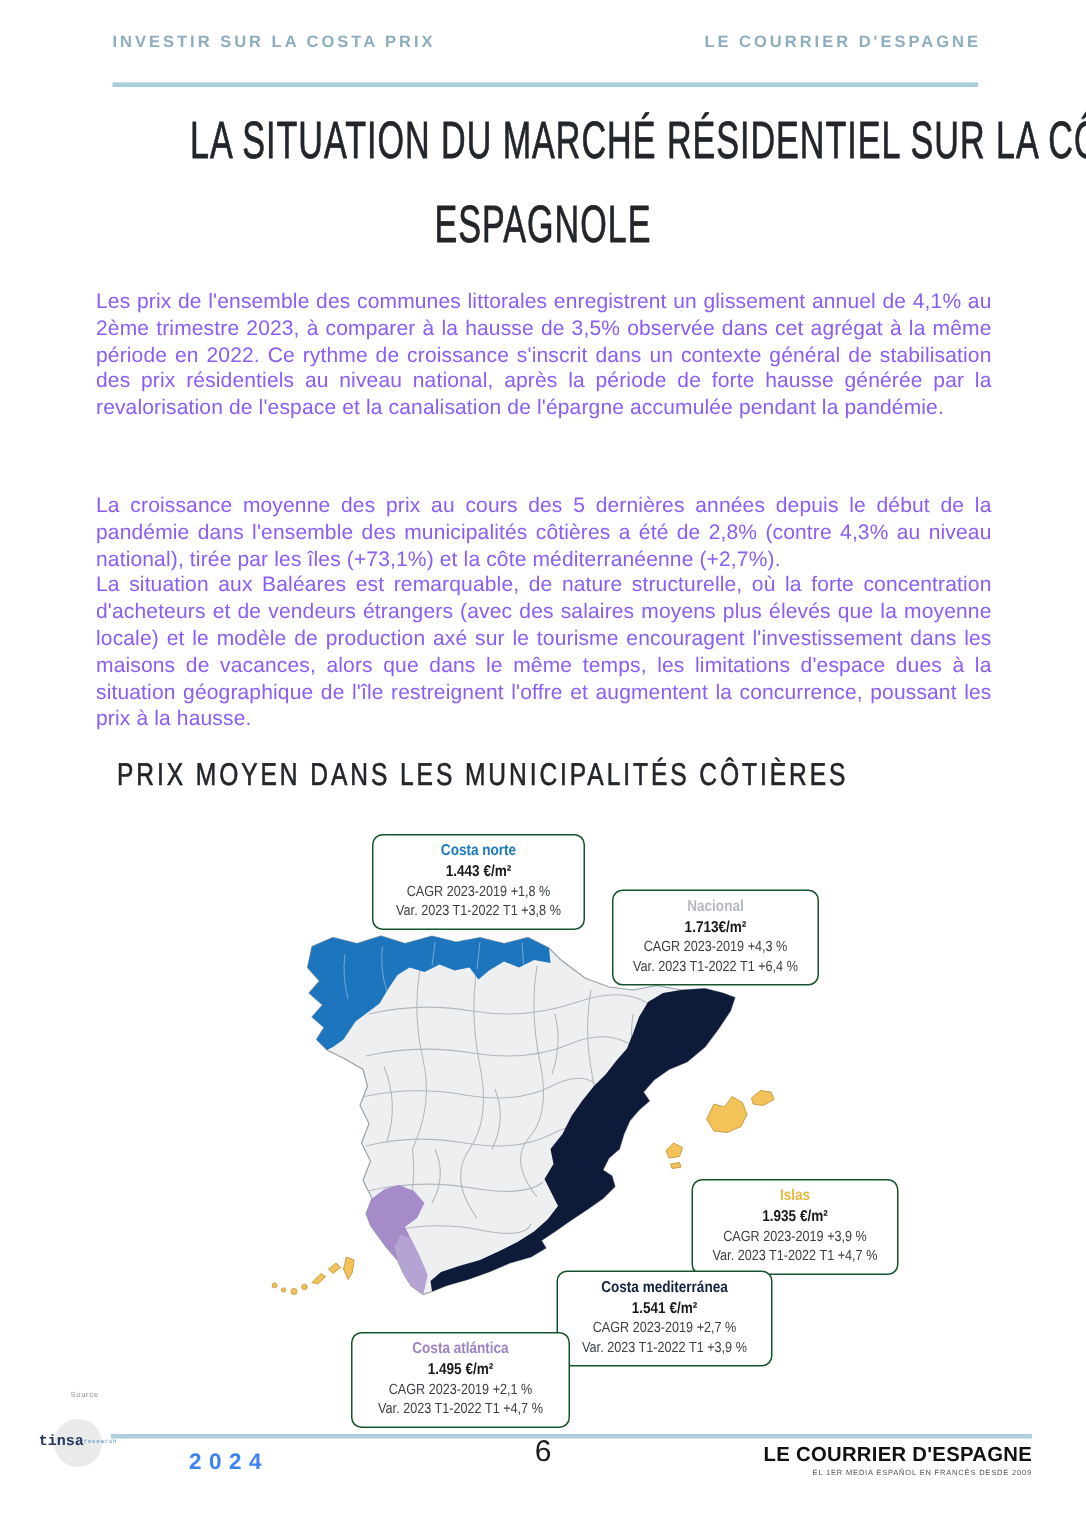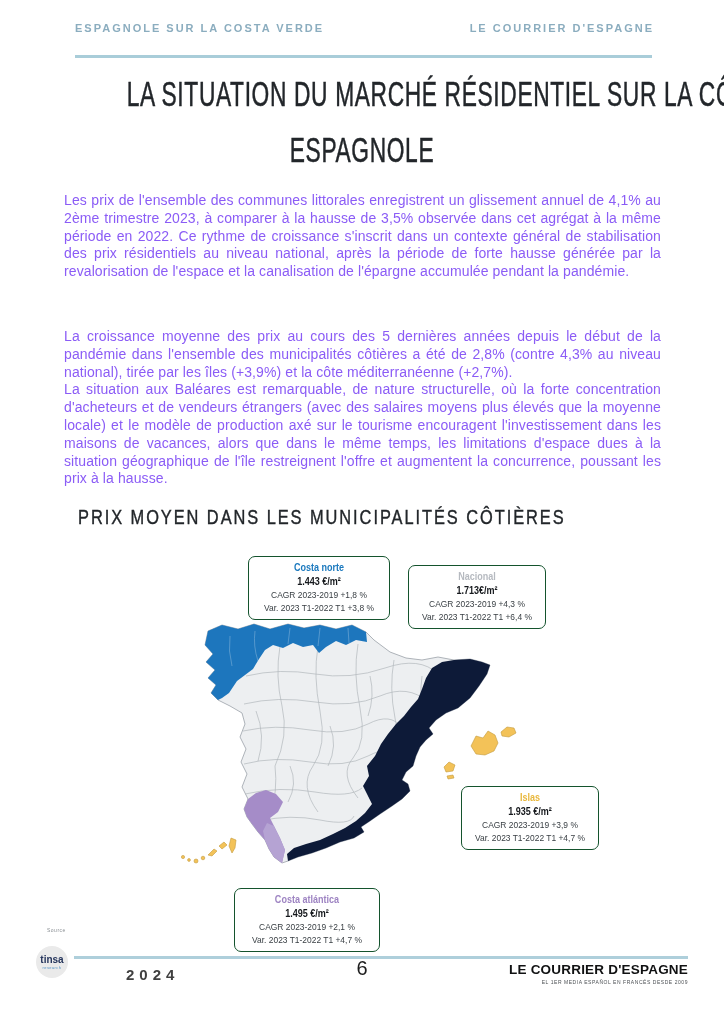--- a/index.html
+++ b/index.html
@@ -38,58 +38,58 @@
            padding:4px 4px;text-align:center;}
   .co-inner{display:block;transform:scaleX(0.86);transform-origin:50% 50%;
             white-space:nowrap;line-height:1.32;}
   .co-title{font-size:10.5px;font-weight:700;}
   .co-value{font-size:10.5px;font-weight:700;color:#15181c;}
   .co-stat{font-size:9.8px;color:#3a4045;}
   .t-norte{color:#1b79be;} .t-nac{color:#b6bac0;} .t-islas{color:#e9b83d;}
   .t-med{color:#13203f;} .t-atl{color:#9d83c2;}
 
   .co-norte{left:248px;top:11px;width:132px;}
-  .co-nac{left:408px;top:20px;width:128px;}
+  .co-nac{left:408px;top:48px;width:128px;}
   .co-islas{left:461px;top:231px;width:128px;margin-top:10px;}
   .co-med{left:371px;top:302px;width:134px;}
   .co-atl{left:234px;top:343px;width:136px;}
 
   
   .src-label{position:absolute;left:47px;top:927px;font-size:5px;color:#8a8f94;letter-spacing:0.5px;}
   .tinsa{position:absolute;left:36px;top:946px;width:32px;height:32px;border-radius:50%;
-         background:#eaeaea;display:flex;flex-direction:column;align-items:center;justify-content:center;}
+         background:#eaeaea;display:flex;flex-direction:row;align-items:center;justify-content:center;font-family:Liberation Mono, monospace;}
   .tinsa-main{font-size:10px;font-weight:700;color:#25355c;line-height:10px;}
   .tinsa-sub{font-size:4px;color:#4d8fc4;letter-spacing:0.4px;line-height:5px;}
   .ftr-rule{position:absolute;left:74px;top:956px;width:614px;height:3px;background:#aecfdb;}
   .ftr-year{position:absolute;left:126px;top:966px;font-size:15px;font-weight:700;
-            letter-spacing:5px;color:#404040;}
+            letter-spacing:5px;color:#3b82f6;}
   .ftr-page{position:absolute;left:0;right:0;top:957px;text-align:center;
             font-size:20px;color:#1c1c1c;}
   .brand{position:absolute;right:36px;top:962px;text-align:right;}
   .brand-name{font-size:13.5px;font-weight:700;color:#101112;letter-spacing:0.2px;
               white-space:nowrap;}
   .brand-tag{margin-top:2px;font-size:5px;color:#4c5054;letter-spacing:0.55px;white-space:nowrap;}
 </style>
 </head>
 <body>
 
 <div class="page">
 
-  <div class="hdr-left">ESPAGNOLE SUR LA COSTA VERDE</div>
+  <div class="hdr-left">INVESTIR SUR LA COSTA PRIX</div>
   <div class="hdr-right">LE COURRIER D'ESPAGNE</div>
   <div class="hdr-rule"></div>
 
   <div class="title">
     <div class="title-line">LA SITUATION DU MARCHÉ RÉSIDENTIEL SUR LA CÔTE</div>
     <div class="title-line">ESPAGNOLE</div>
   </div>
 
   <div class="para p1">Les prix de l'ensemble des communes littorales enregistrent un glissement annuel de 4,1% au 2ème trimestre 2023, à comparer à la hausse de 3,5% observée dans cet agrégat à la même période en 2022. Ce rythme de croissance s'inscrit dans un contexte général de stabilisation des prix résidentiels au niveau national, après la période de forte hausse générée par la revalorisation de l'espace et la canalisation de l'épargne accumulée pendant la pandémie.</div>
   <div class="para p2">
-    <div>La croissance moyenne des prix au cours des 5 dernières années depuis le début de la pandémie dans l'ensemble des municipalités côtières a été de 2,8% (contre 4,3% au niveau national), tirée par les îles (+3,9%) et la côte méditerranéenne (+2,7%).</div>
+    <div>La croissance moyenne des prix au cours des 5 dernières années depuis le début de la pandémie dans l'ensemble des municipalités côtières a été de 2,8% (contre 4,3% au niveau national), tirée par les îles (+73,1%) et la côte méditerranéenne (+2,7%).</div>
     <div>La situation aux Baléares est remarquable, de nature structurelle, où la forte concentration d'acheteurs et de vendeurs étrangers (avec des salaires moyens plus élevés que la moyenne locale) et le modèle de production axé sur le tourisme encouragent l'investissement dans les maisons de vacances, alors que dans le même temps, les limitations d'espace dues à la situation géographique de l'île restreignent l'offre et augmentent la concurrence, poussant les prix à la hausse.</div>
   </div>
 
   <div class="section-h">PRIX MOYEN DANS LES MUNICIPALITÉS CÔTIÈRES</div>
 
   <div class="map-area">
 
     <svg class="map-svg" viewBox="0 0 420 260" xmlns="http://www.w3.org/2000/svg">
 
       <path d="M38,15 L52,9 L68,13 L84,8 L100,13 L118,8 L134,12 L150,9 L166,13 L182,9 L196,16 L204,24 L212,30 L220,36 L236,42 L252,44 L268,41 L284,44 L300,43 L312,46 L320,49 L317,58 L309,70 L300,82 L288,92 L276,97 L266,104 L259,112 L263,118 L256,124 L250,131 L246,140 L243,150 L236,156 L232,164 L238,168 L240,175 L232,183 L222,190 L210,198 L200,205 L191,211 L194,216 L184,222 L170,226 L156,232 L142,237 L128,241 L118,245 L112,247 L104,241 L99,233 L95,224 L88,216 L82,208 L77,201 L74,193 L78,183 L72,171 L77,158 L71,146 L76,133 L70,121 L75,108 L72,97 L60,90 L48,84 L41,77 L46,69 L38,62 L45,54 L36,46 L43,38 L35,29 Z" fill="#edeff1" stroke="#9ba1a8" stroke-width="0.8"></path>
@@ -161,20 +161,28 @@
 
     <div class="callout co-islas">
       <span class="co-inner">
         <div class="co-title t-islas">Islas</div>
         <div class="co-value">1.935 €/m²</div>
         <div class="co-stat">CAGR 2023-2019 +3,9 %</div>
         <div class="co-stat">Var. 2023 T1-2022 T1 +4,7 %</div>
       </span>
     </div>
 
+    <div class="callout co-med">
+      <span class="co-inner">
+        <div class="co-title t-med">Costa mediterránea</div>
+        <div class="co-value">1.541 €/m²</div>
+        <div class="co-stat">CAGR 2023-2019 +2,7 %</div>
+        <div class="co-stat">Var. 2023 T1-2022 T1 +3,9 %</div>
+      </span>
+    </div>
 
     <div class="callout co-atl">
       <span class="co-inner">
         <div class="co-title t-atl">Costa atlántica</div>
         <div class="co-value">1.495 €/m²</div>
         <div class="co-stat">CAGR 2023-2019 +2,1 %</div>
         <div class="co-stat">Var. 2023 T1-2022 T1 +4,7 %</div>
       </span>
     </div>
 

